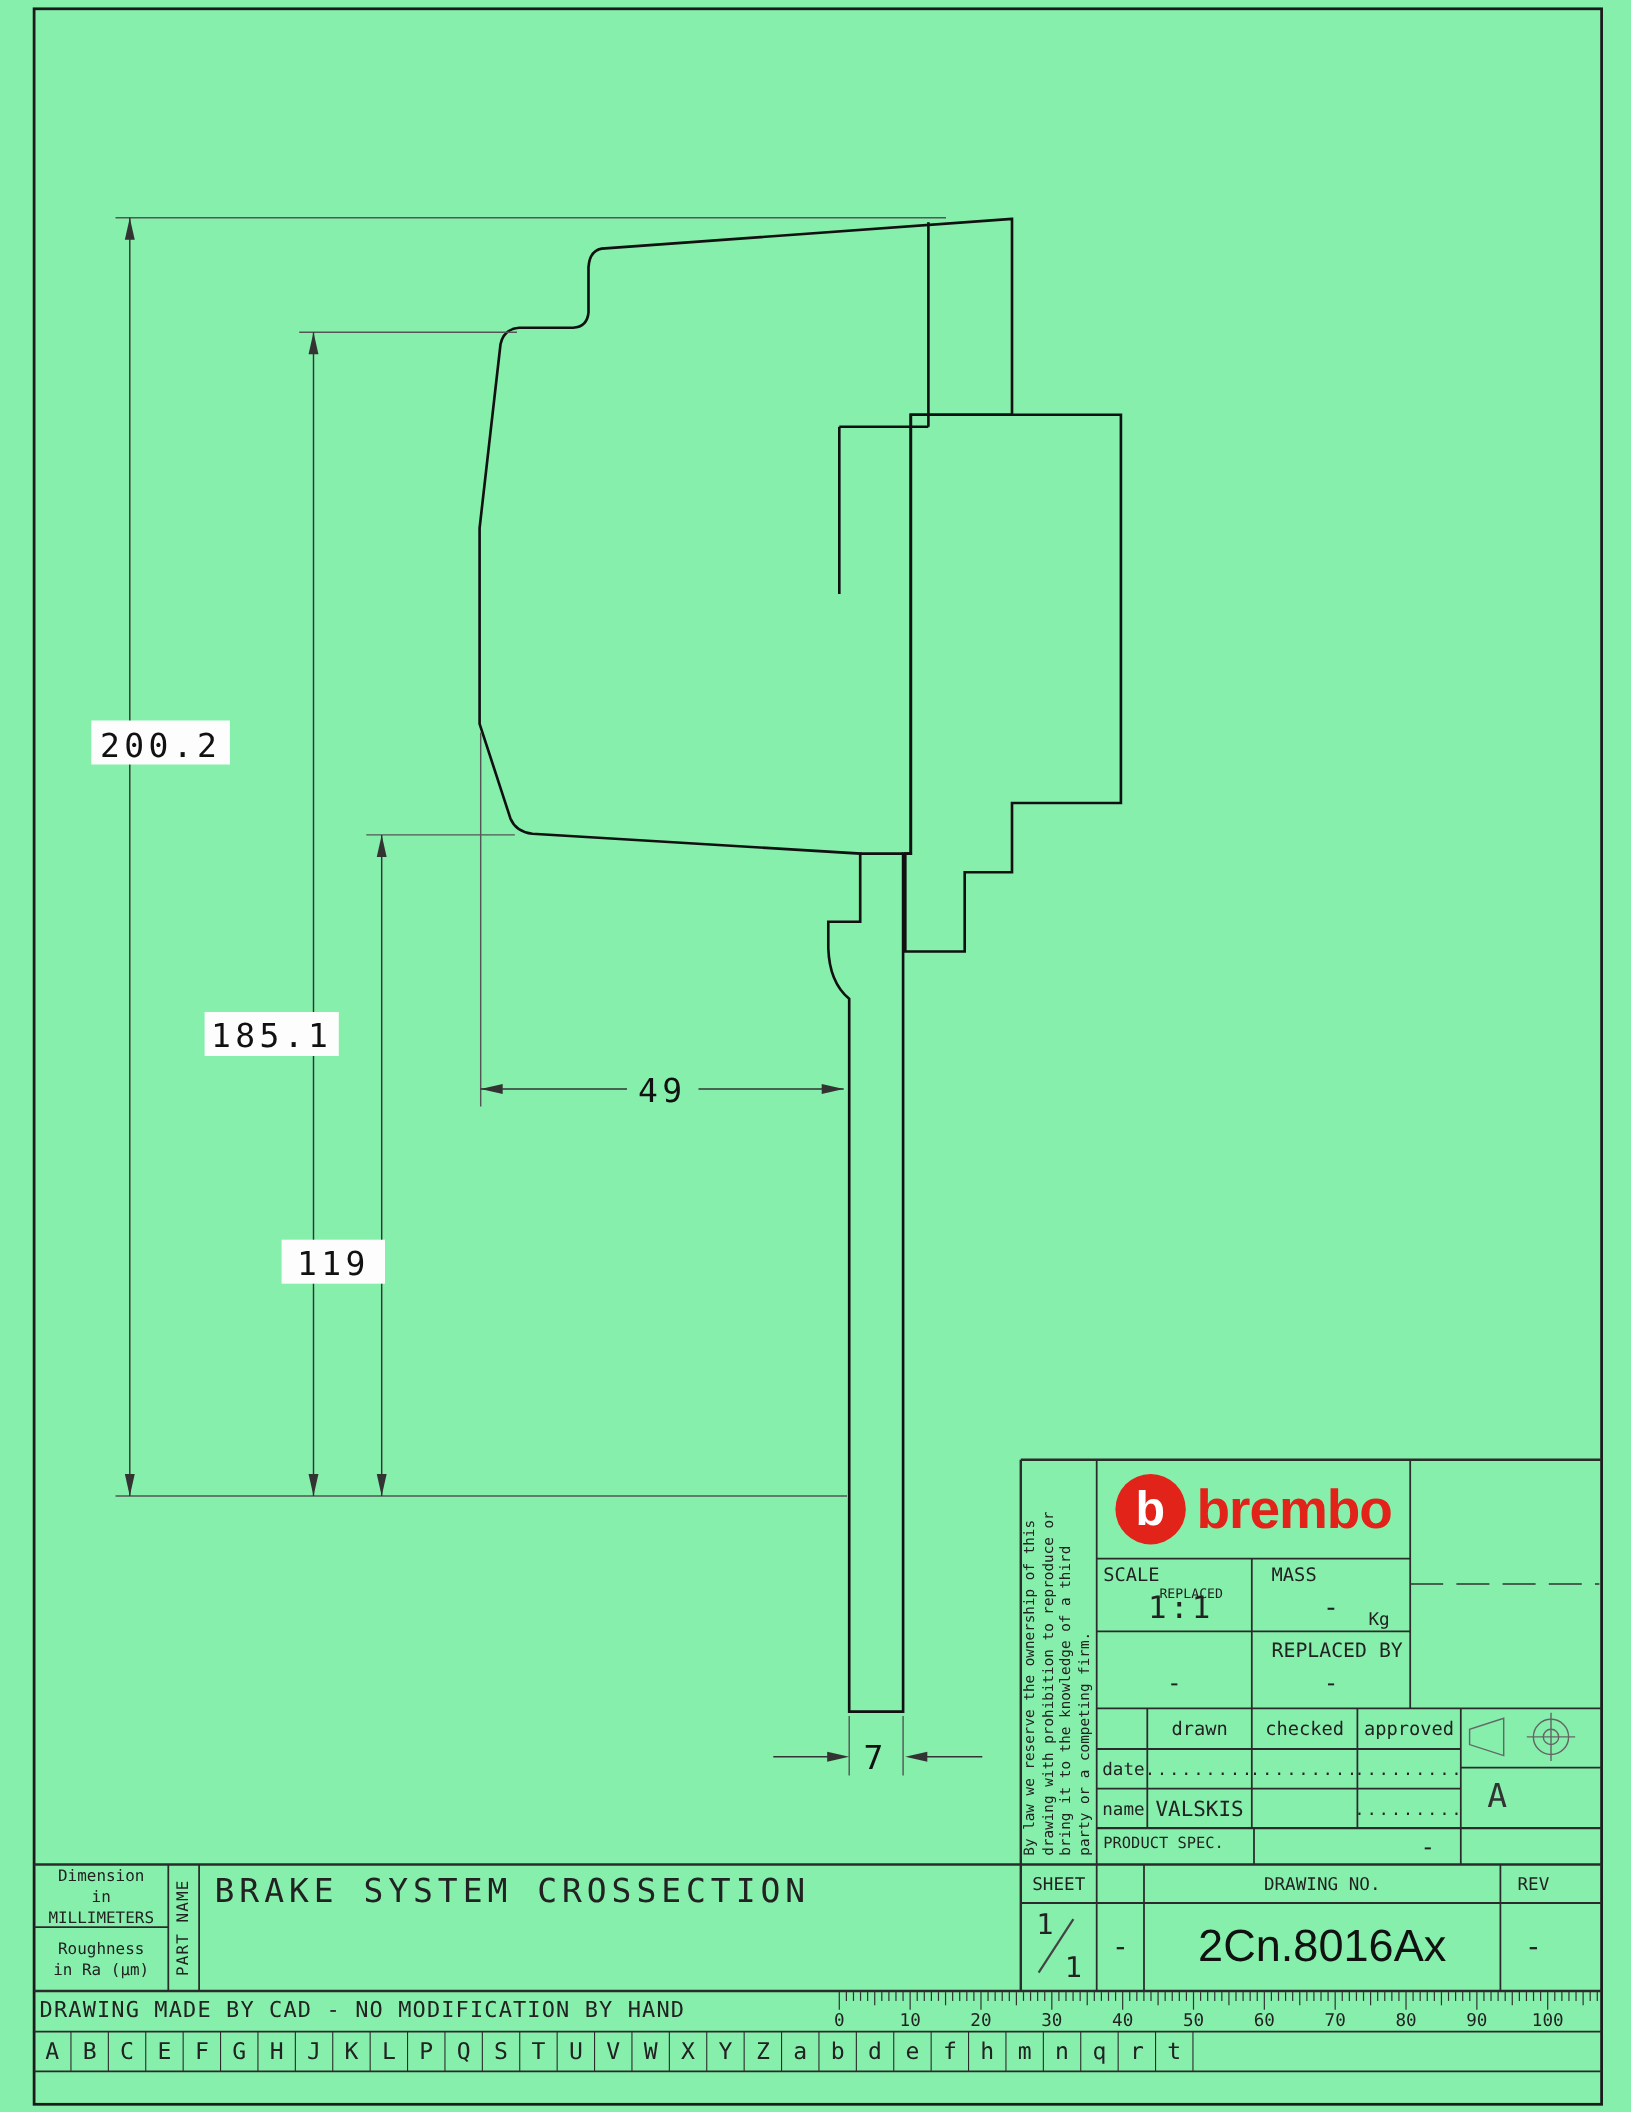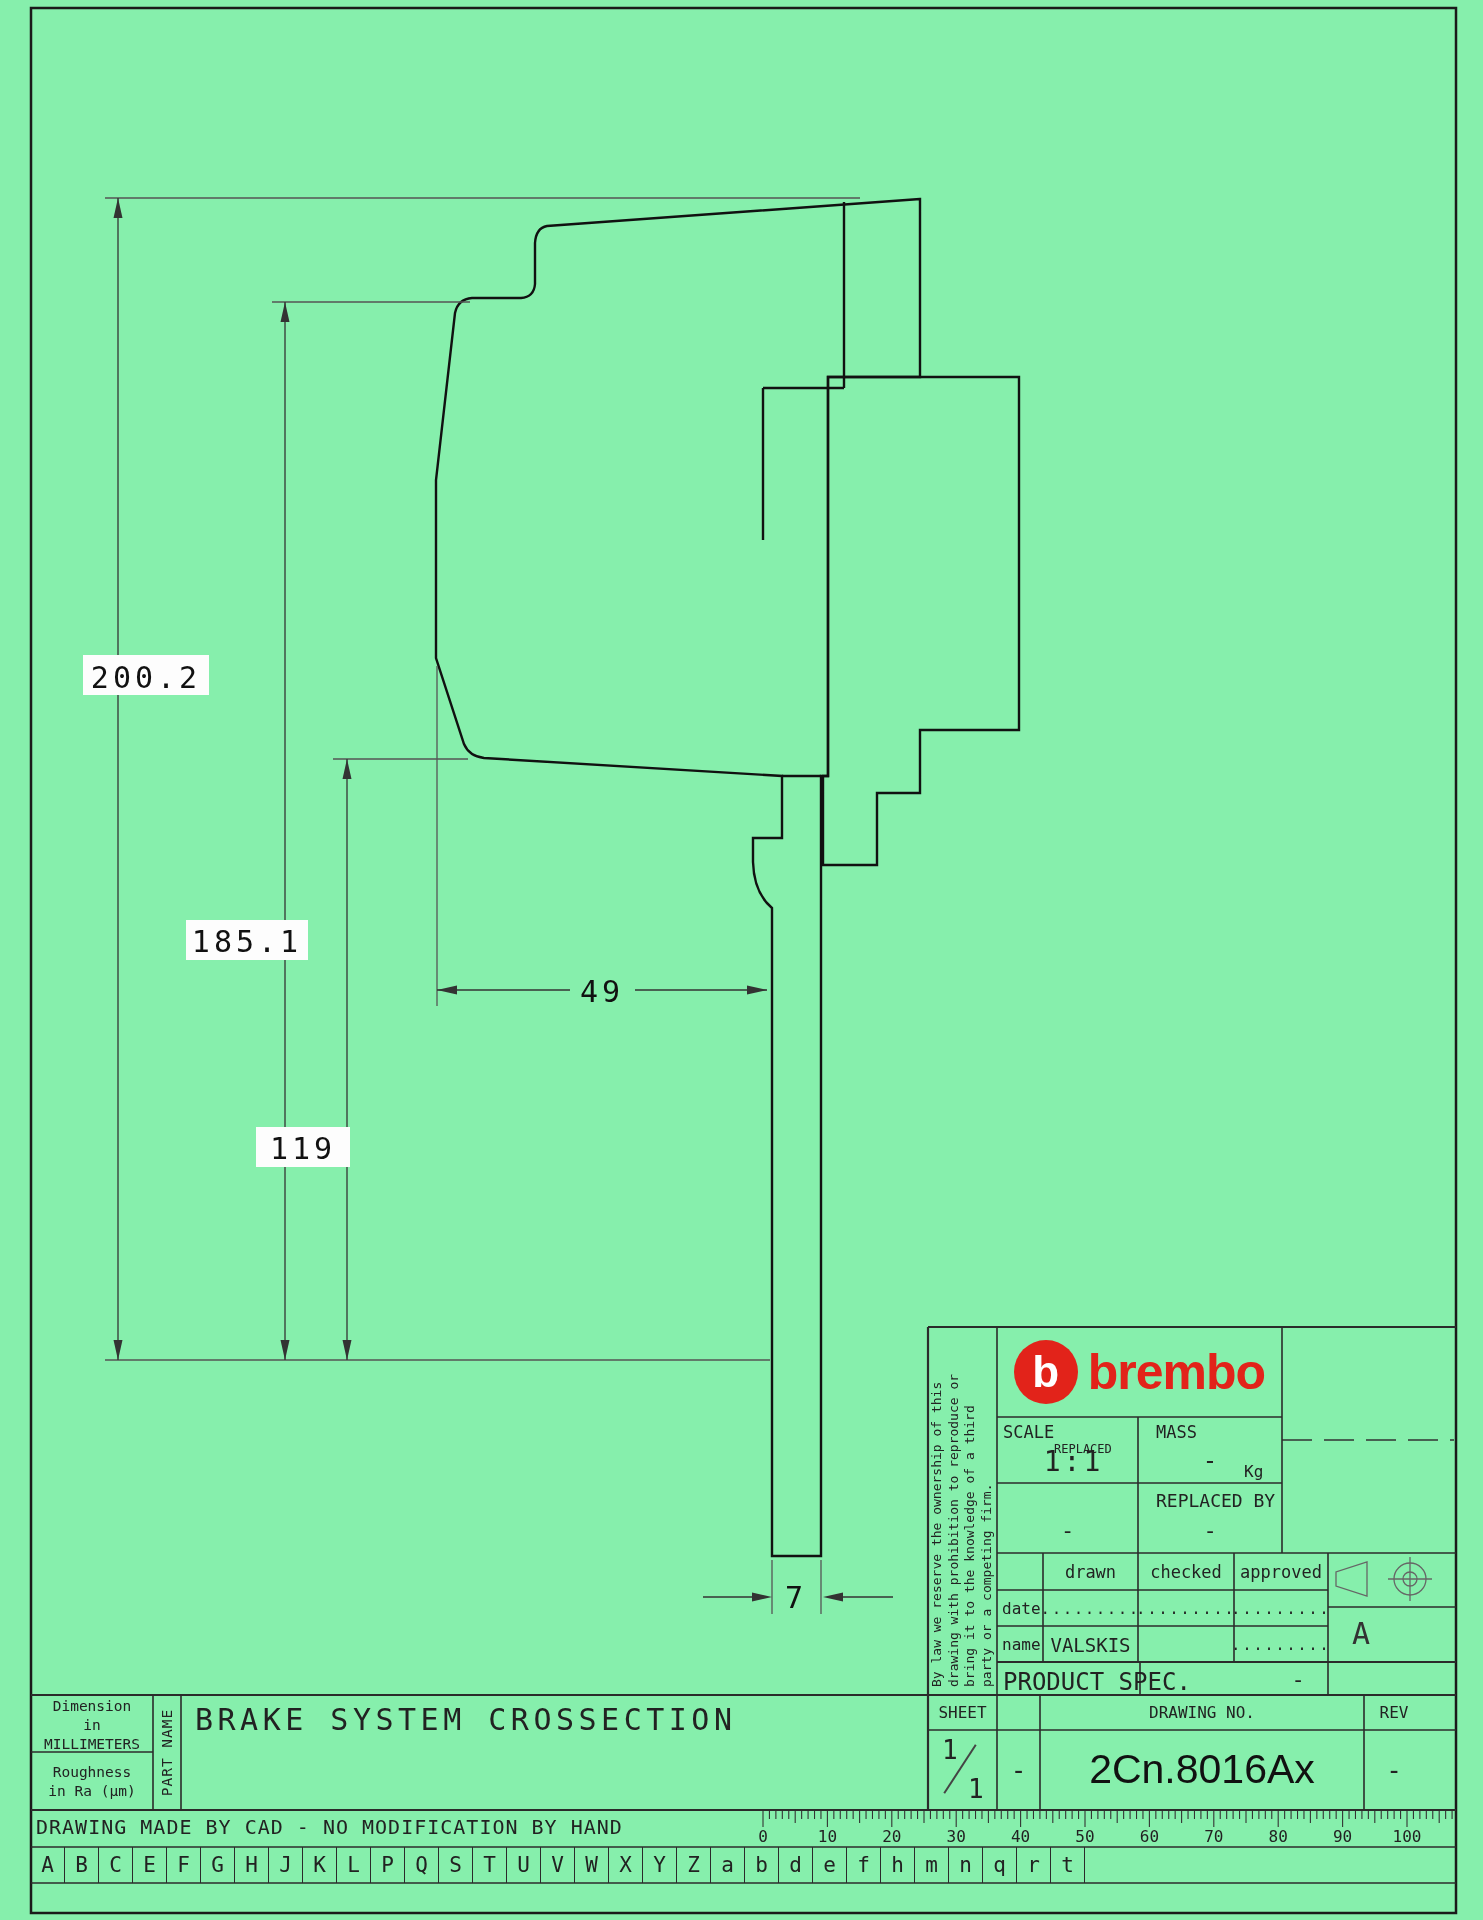--- a/index.html
+++ b/index.html
@@ -283,21 +283,21 @@
 
   <div class="abs" style="left:1002px;top:1599px;font-size:16px;">date</div>
   <div class="abs ctr" style="left:1043px;top:1594px;width:95px;height:30px;font-size:15px;letter-spacing:2px;">.........</div>
   <div class="abs ctr" style="left:1138px;top:1594px;width:96px;height:30px;font-size:15px;letter-spacing:2px;">.........</div>
   <div class="abs ctr" style="left:1234px;top:1594px;width:94px;height:30px;font-size:15px;letter-spacing:2px;">.........</div>
 
   <div class="abs" style="left:1002px;top:1635px;font-size:16px;">name</div>
   <div class="abs ctr" style="left:1043px;top:1630px;width:95px;height:30px;font-size:19px;">VALSKIS</div>
   <div class="abs ctr" style="left:1234px;top:1630px;width:94px;height:30px;font-size:15px;letter-spacing:2px;">.........</div>
 
-  <div class="abs" style="left:1003px;top:1668px;font-size:24px;">PRODUCT SPEC.</div>
+  <div class="abs" style="left:1003px;top:1668px;font-size:14px;">PRODUCT SPEC.</div>
   <div class="abs ctr" style="left:1140px;top:1664px;width:316px;height:30px;font-size:22px;">-</div>
 
   <div class="abs ctr" style="left:928px;top:1697px;width:69px;height:30px;font-size:16px;">SHEET</div>
   <div class="abs ctr" style="left:1040px;top:1697px;width:324px;height:30px;font-size:16px;">DRAWING NO.</div>
   <div class="abs ctr" style="left:1364px;top:1697px;width:60px;height:30px;font-size:16px;">REV</div>
 
   <div class="abs" style="left:928px;top:1730px;width:69px;height:80px;">
     <span class="abs" style="left:14px;top:5px;font-size:26px;">1</span>
     <span class="abs" style="left:31px;top:10px;width:2px;height:58px;background:#444;transform:rotate(33deg);"></span>
     <span class="abs" style="left:40px;top:44px;font-size:26px;">1</span>

